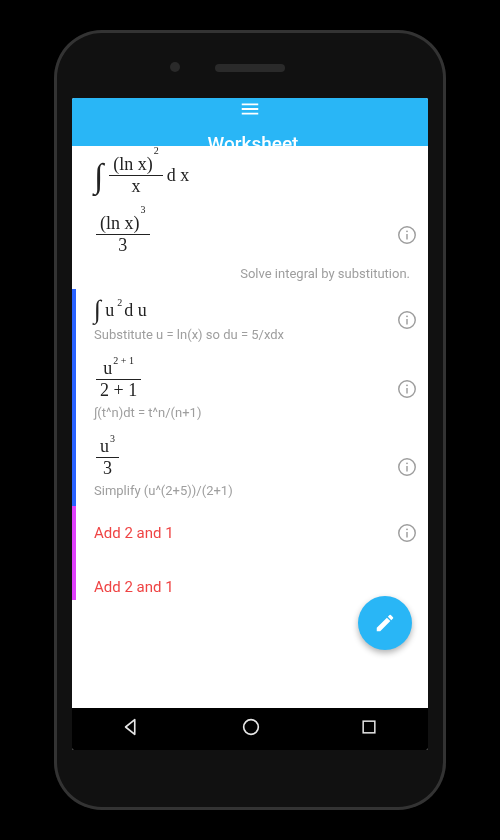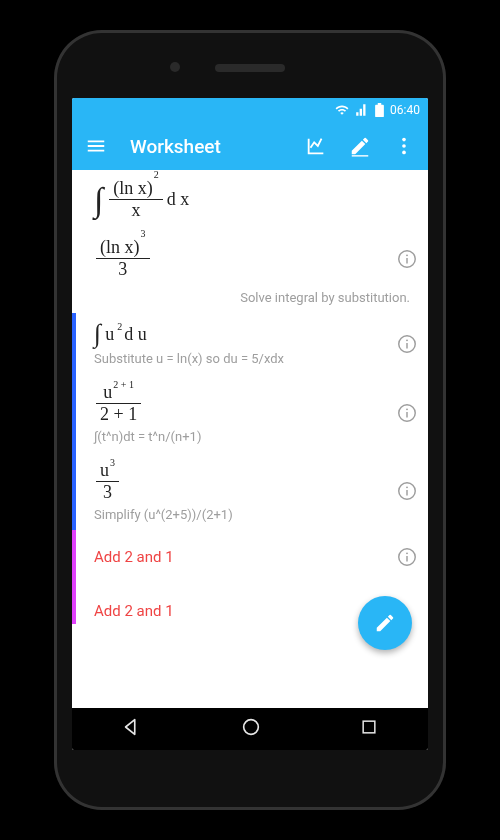--- a/index.html
+++ b/index.html
@@ -54,20 +54,21 @@
   }
   .statusbar .ico { display:inline-flex; align-items:center; }
   .appbar {
     height: 48px;
     background: #29B6F6;
     color: #fff;
     display: flex;
     align-items: center;
     padding: 0 8px;
     gap: 12px;
+    flex-direction: column;
   }
   .appbar .title { font-size: 19px; font-weight: 500; flex: 1; margin-left: 6px;}
   .appbar .act { width: 32px; display:flex; align-items:center; justify-content:center; cursor:pointer; }
   .content {
     flex: 1;
     overflow-y: auto;
     background: #fff;
     position: relative;
   }
   .row {
@@ -131,38 +132,20 @@
   .navbar svg { opacity:.9; }
 </style>
 </head>
 <body>
 
 <div class="phone">
   <div class="speaker"></div>
   <div class="cam"></div>
   <div class="screen">
 
-    <div class="statusbar">
-      <span class="ico">
-        <svg width="14" height="14" viewBox="0 0 24 24" fill="#fff">
-            <path d="M1 9l2 2c4.97-4.97 13.03-4.97 18 0l2-2C16.93 2.93 7.07 2.93 1 9zm8 8l3 3 3-3c-1.66-1.66-4.34-1.66-6 0zm-4-4l2 2c2.76-2.76 7.24-2.76 10 0l2-2C15.14 9.14 8.86 9.14 5 13z"></path>
-          </svg>
-      </span>
-      <span class="ico">
-        <svg width="14" height="14" viewBox="0 0 24 24" fill="#fff">
-            <path d="M2 22h4v-6H2v6zm6 0h4V10H8v12zm6 0h4V2h-4v20z"></path>
-          </svg>
-      </span>
-      <span class="ico">
-        <svg width="9" height="14" viewBox="0 0 10 16" fill="#fff">
-            <path d="M3 0h4v2h2a1 1 0 011 1v12a1 1 0 01-1 1H1a1 1 0 01-1-1V3a1 1 0 011-1h2V0z"></path>
-          </svg>
-      </span>
-      <span>06:40</span>
-    </div>
 
     <div class="appbar">
       <div class="act">
         <svg width="22" height="22" viewBox="0 0 24 24" fill="#fff">
             <path d="M3 6h18v2H3V6zm0 5h18v2H3v-2zm0 5h18v2H3v-2z"></path>
           </svg>
       </div>
       <div class="title">Worksheet</div>
       <div class="act">
         <svg width="22" height="22" viewBox="0 0 24 24" fill="none" stroke="#fff" stroke-width="2">

